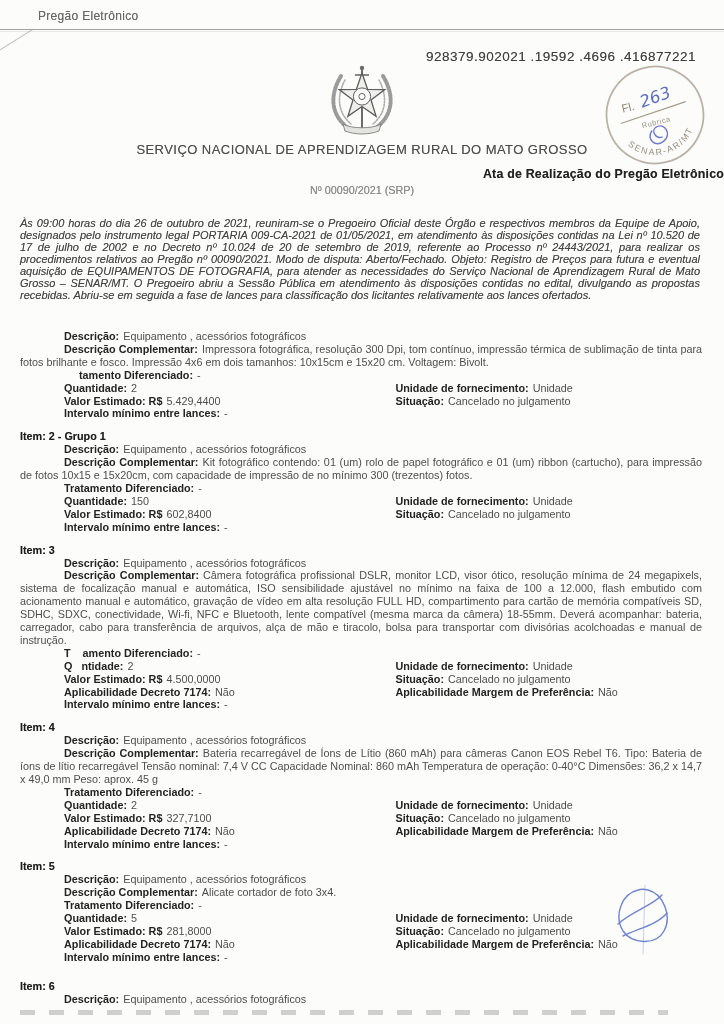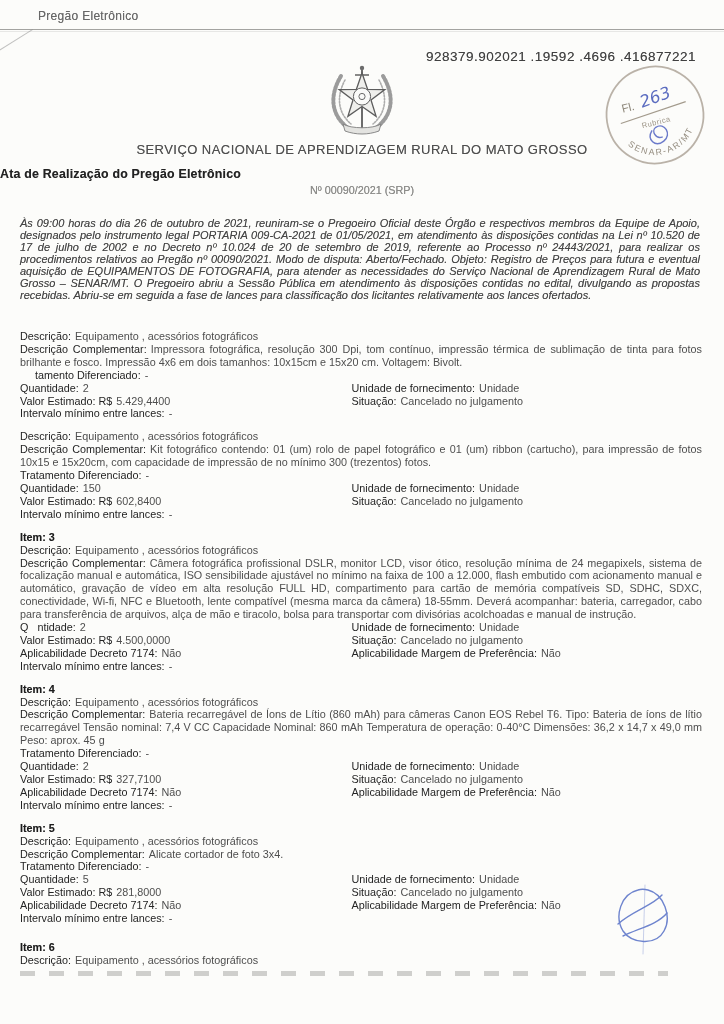--- a/index.html
+++ b/index.html
@@ -15,30 +15,30 @@
   .hdr-label{position:absolute;top:9px;left:38px;font-size:12px;color:#686868;letter-spacing:.3px;}
   .hdr-rule{position:absolute;top:29px;left:0;width:724px;height:0;
     border-top:1px solid #a3a3a0;box-shadow:0 2px 0 rgba(160,160,155,.22);}
   .tl-artifact{position:absolute;top:40px;left:-6px;width:42px;height:1px;background:#909090;
     transform:rotate(-32deg);opacity:.55;}
   .proc-number{position:absolute;top:49px;right:28px;font-size:13.5px;color:#404040;letter-spacing:.5px;}
   .emblem{position:absolute;top:63px;left:326px;width:72px;height:74px;}
   .stamp{position:absolute;top:60px;left:600px;width:110px;height:110px;}
   .org-name{position:absolute;top:142px;left:0;width:724px;text-align:center;
     font-size:13px;color:#4e4e4e;letter-spacing:.45px;}
-  .doc-title{position:absolute;top:167px;left:0;width:724px;text-align:left;
+  .doc-title{position:absolute;top:167px;left:0;width:724px;text-align:right;
     font-size:12.4px;font-weight:bold;color:#222;letter-spacing:.2px;}
   .doc-subtitle{position:absolute;top:184px;left:0;width:724px;text-align:center;
     font-size:10.8px;color:#8d8d8a;}
   .intro{position:absolute;top:206px;left:20px;width:680px;
     font-size:11px;line-height:12px;text-align:justify;color:#454545;font-style:italic;}
   .items{position:absolute;top:330px;left:20px;width:682px;}
   .item{margin-bottom:10px;font-size:10.8px;line-height:12.9px;}
   .item-title{font-weight:bold;color:#1d1d1d;}
-  .lbl{font-weight:normal;color:#242424;margin-right:4px;}
+  .lbl{font-weight:bold;color:#242424;margin-right:4px;margin-left:44px;}
   .val{color:#4e4e4e;}
   .just{text-align:justify;}
   .pair{display:grid;grid-template-columns:48.6% 1fr;}
   .rubric{position:absolute;top:882px;left:606px;width:76px;height:78px;}
   .faint-line{height:5px;width:648px;margin-top:4px;
     background:repeating-linear-gradient(90deg,rgba(112,112,110,.32) 0 15px,transparent 15px 29px);
     filter:blur(.45px);}
 </style>
 </head>
 <body>
@@ -101,38 +101,40 @@
         <div><span class="lbl">Unidade de fornecimento:</span><span class="val">Unidade</span></div>
       </div>
       <div class="pair">
         <div><span class="lbl">Valor Estimado: R$</span><span class="val">5.429,4400</span></div>
         <div><span class="lbl">Situação:</span><span class="val">Cancelado no julgamento</span></div>
       </div>
       <div><span class="lbl">Intervalo mínimo entre lances:</span><span class="val">-</span></div>
     </section>
 
     <section class="item">
+      <div class="item-title scan-text">Item: 2 - Grupo 1</div>
       <div><span class="lbl">Descrição:</span><span class="val">Equipamento , acessórios fotográficos</span></div>
       <div class="just"><span class="lbl">Descrição Complementar:</span><span class="val">Kit fotográfico contendo: 01 (um) rolo de papel fotográfico e 01 (um) ribbon (cartucho), para impressão de fotos 10x15 e 15x20cm, com capacidade de impressão de no mínimo 300 (trezentos) fotos.</span></div>
       <div><span class="lbl">Tratamento Diferenciado:</span><span class="val">-</span></div>
       <div class="pair">
         <div><span class="lbl">Quantidade:</span><span class="val">150</span></div>
         <div><span class="lbl">Unidade de fornecimento:</span><span class="val">Unidade</span></div>
       </div>
       <div class="pair">
         <div><span class="lbl">Valor Estimado: R$</span><span class="val">602,8400</span></div>
         <div><span class="lbl">Situação:</span><span class="val">Cancelado no julgamento</span></div>
       </div>
       <div><span class="lbl">Intervalo mínimo entre lances:</span><span class="val">-</span></div>
     </section>
 
     <section class="item">
       <div class="item-title scan-text">Item: 3</div>
       <div><span class="lbl">Descrição:</span><span class="val">Equipamento , acessórios fotográficos</span></div>
       <div class="just"><span class="lbl">Descrição Complementar:</span><span class="val">Câmera fotográfica profissional DSLR, monitor LCD, visor ótico, resolução mínima de 24 megapixels, sistema de focalização manual e automática, ISO sensibilidade ajustável no mínimo na faixa de 100 a 12.000, flash embutido com acionamento manual e automático, gravação de vídeo em alta resolução FULL HD, compartimento para cartão de memória compatíveis SD, SDHC, SDXC, conectividade, Wi-fi, NFC e Bluetooth, lente compatível (mesma marca da câmera) 18-55mm. Deverá acompanhar: bateria, carregador, cabo para transferência de arquivos, alça de mão e tiracolo, bolsa para transportar com divisórias acolchoadas e manual de instrução.</span></div>
+      <div><span class="lbl">T&nbsp;&nbsp;&nbsp;&nbsp;amento Diferenciado:</span><span class="val">-</span></div>
       <div class="pair">
         <div><span class="lbl">Q&nbsp;&nbsp;&nbsp;ntidade:</span><span class="val">2</span></div>
         <div><span class="lbl">Unidade de fornecimento:</span><span class="val">Unidade</span></div>
       </div>
       <div class="pair">
         <div><span class="lbl">Valor Estimado: R$</span><span class="val">4.500,0000</span></div>
         <div><span class="lbl">Situação:</span><span class="val">Cancelado no julgamento</span></div>
       </div>
       <div class="pair">
         <div><span class="lbl">Aplicabilidade Decreto 7174:</span><span class="val">Não</span></div>

